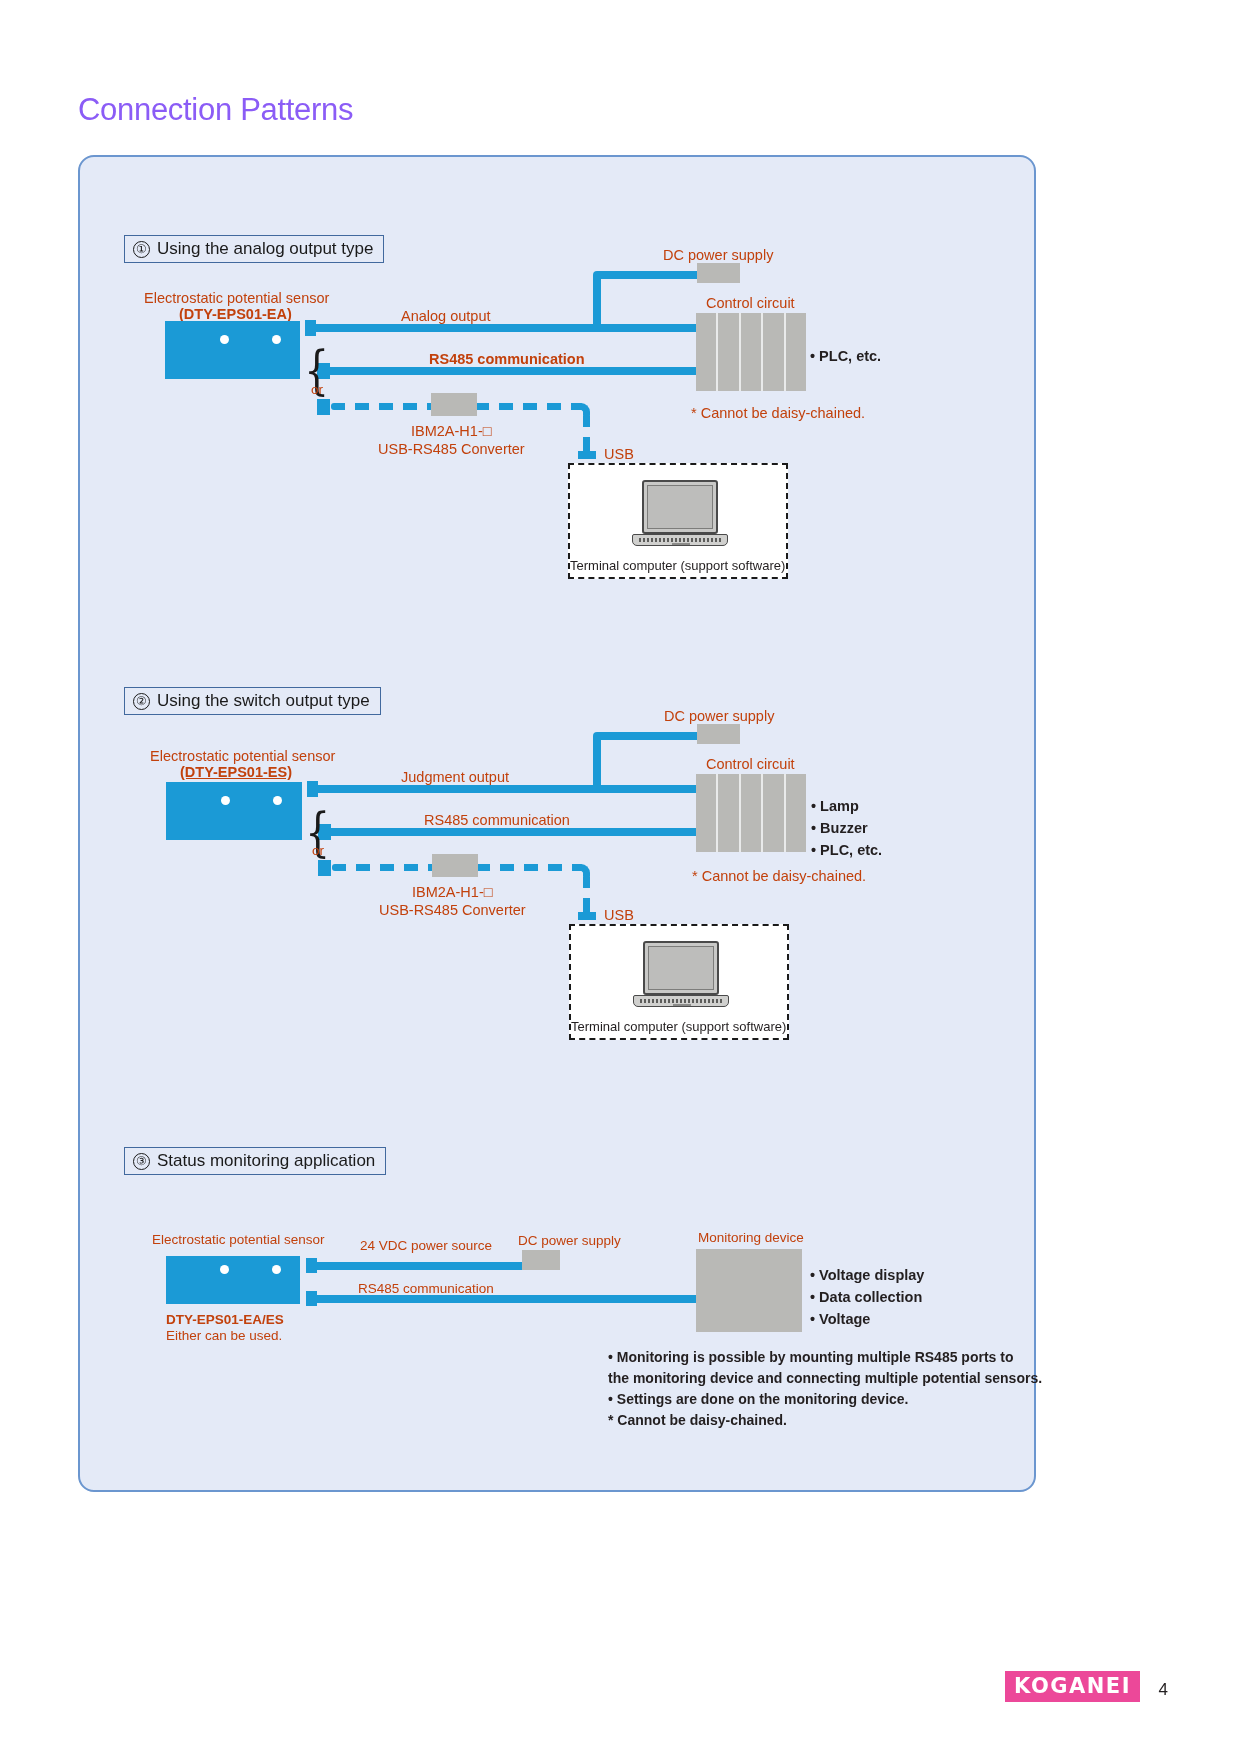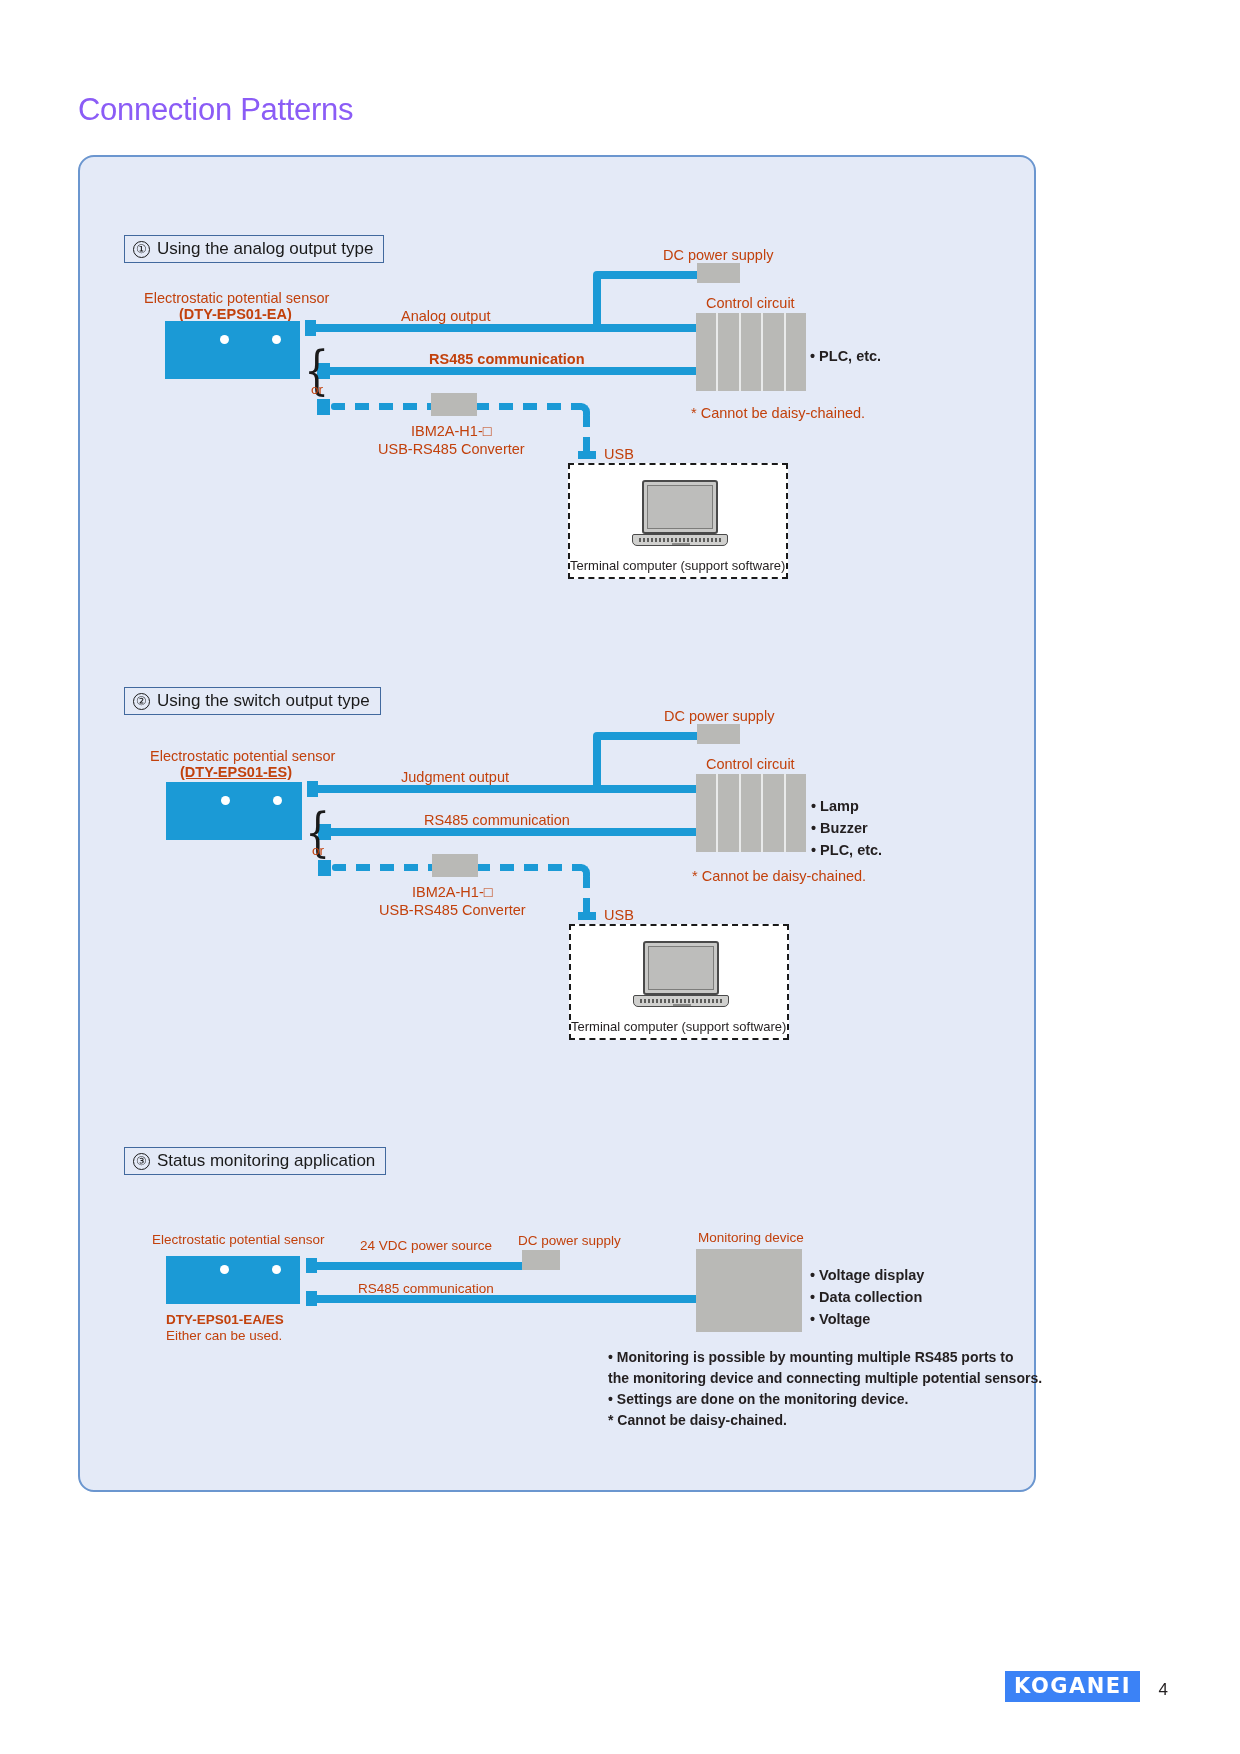--- a/index.html
+++ b/index.html
@@ -191,21 +191,21 @@
 
   
   .blist { position: absolute; font-size: 14.5px; color: #231f20; line-height: 1.5; }
   .blist div { white-space: nowrap; font-weight: bold; }
 
   
   .logo {
     position: absolute;
     right: 100px;
     bottom: 52px;
-    background: #3b82f6;
+    background: #ec4899;
     color: #ffffff;
     font-size: 21px;
     font-weight: bold;
     letter-spacing: 1.5px;
     padding: 3px 9px 4px 9px;
     font-family: "DejaVu Sans", sans-serif;
   }
   .pageno {
     position: absolute;
     right: 72px;

